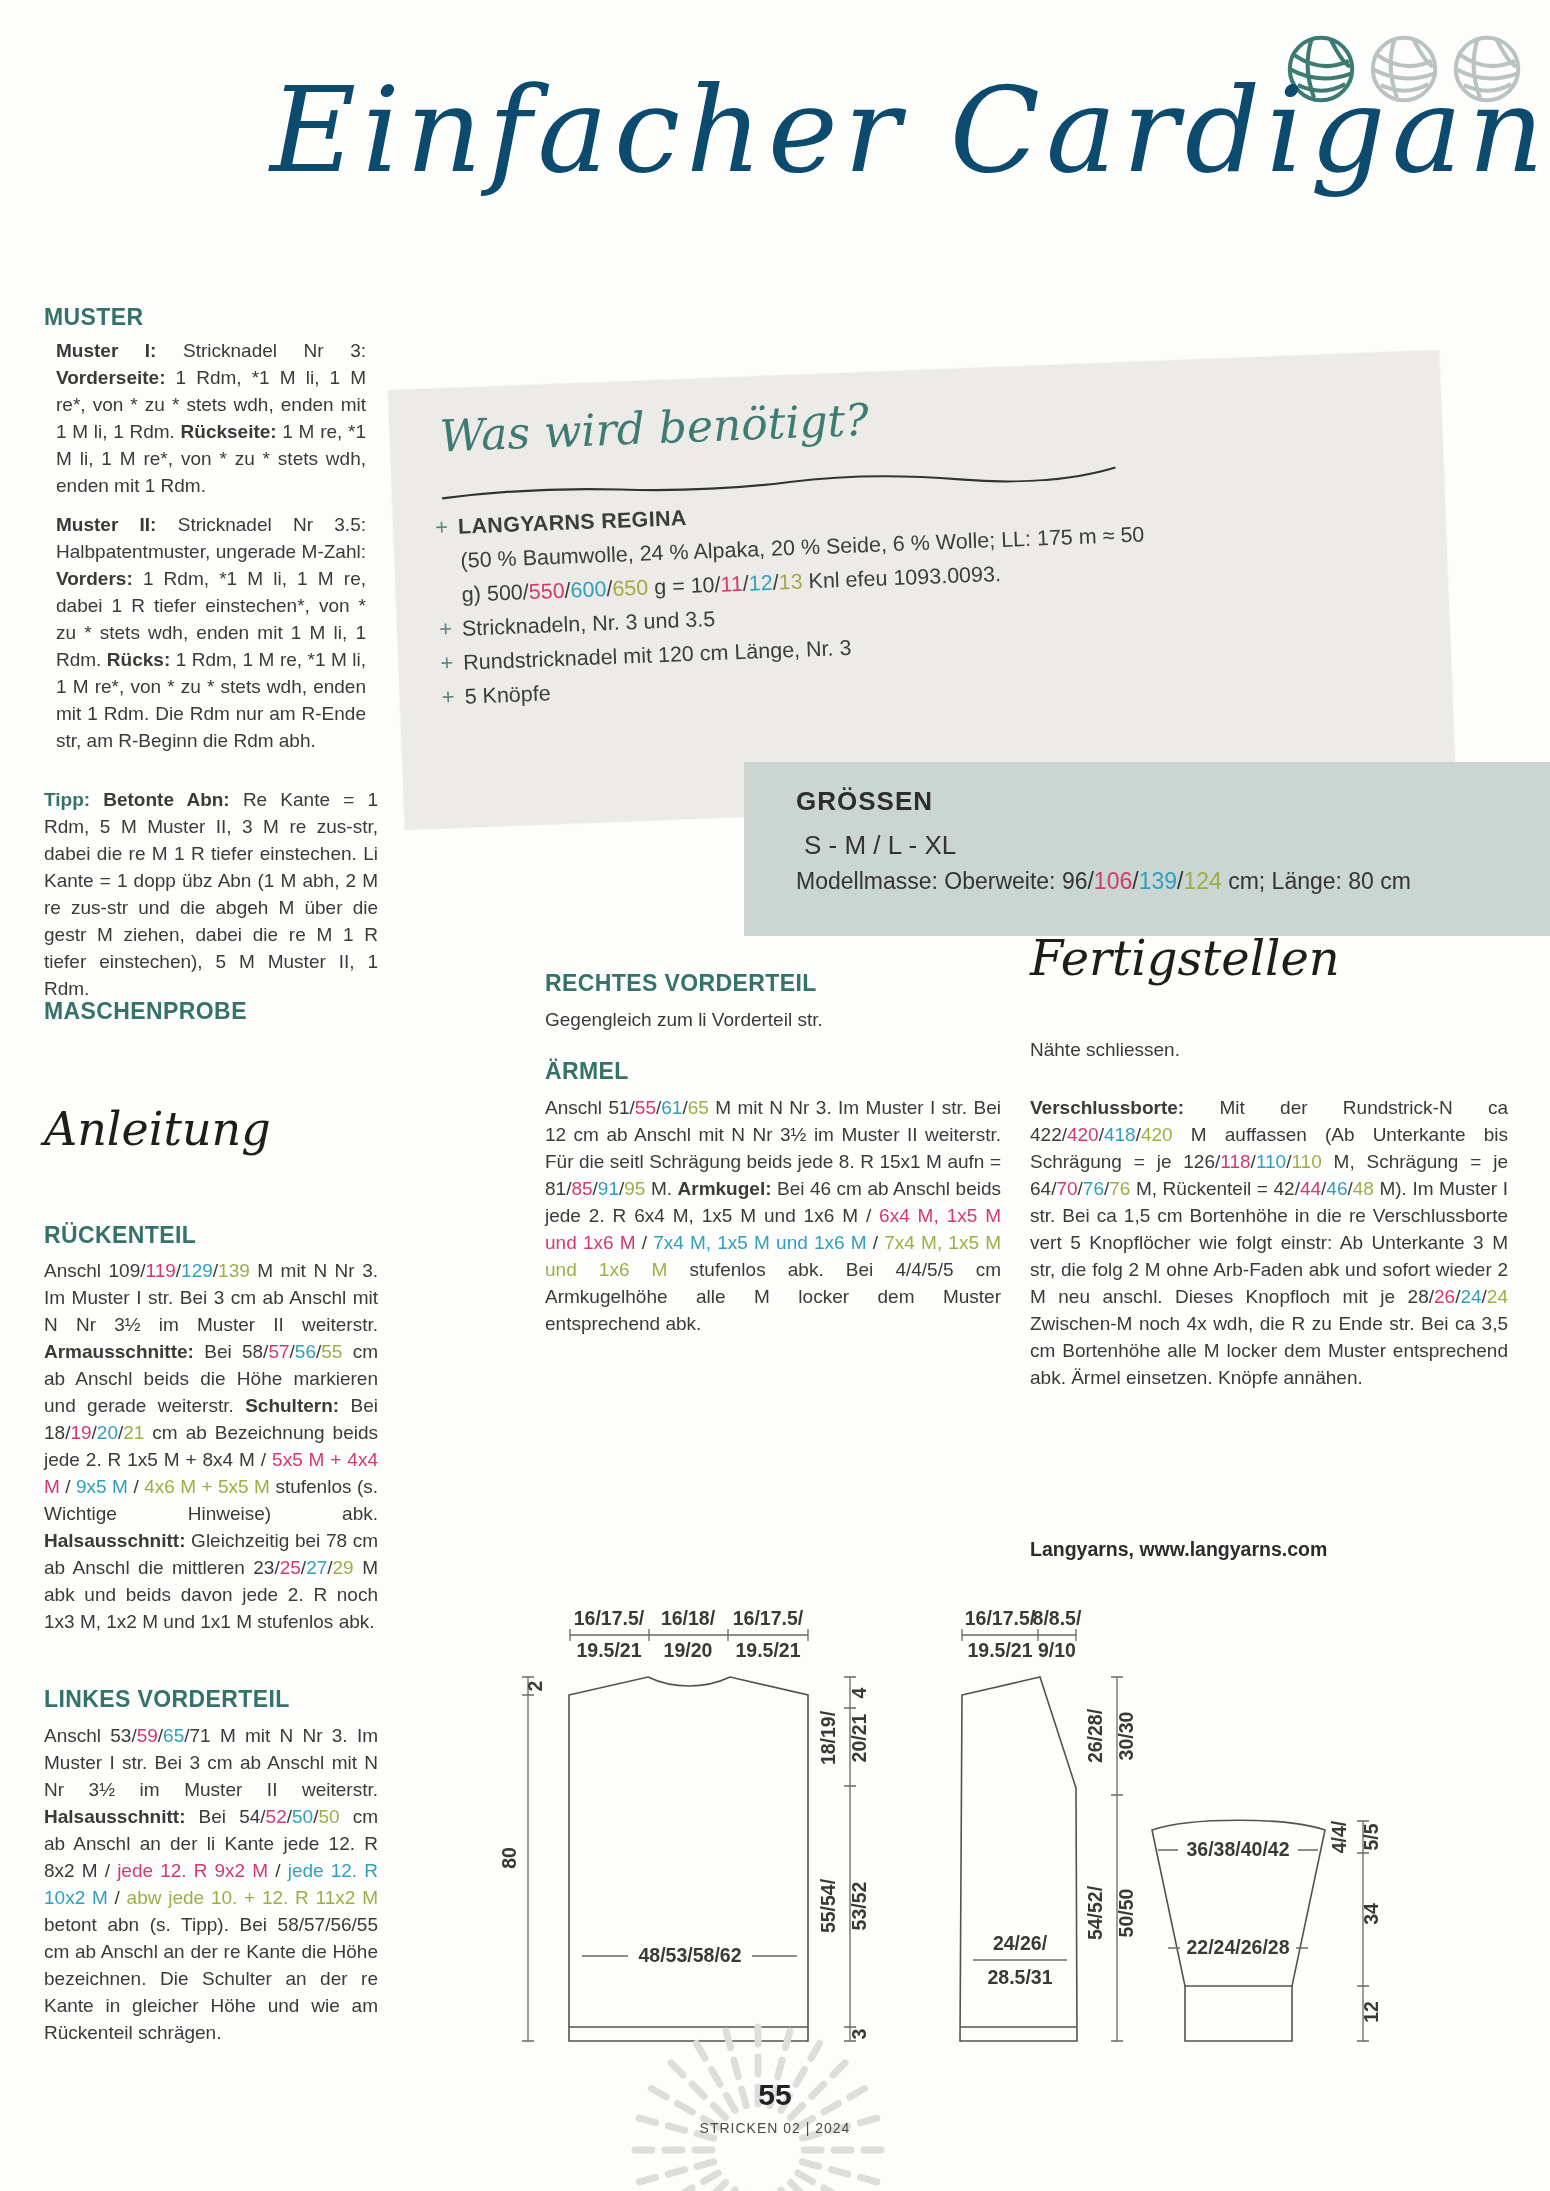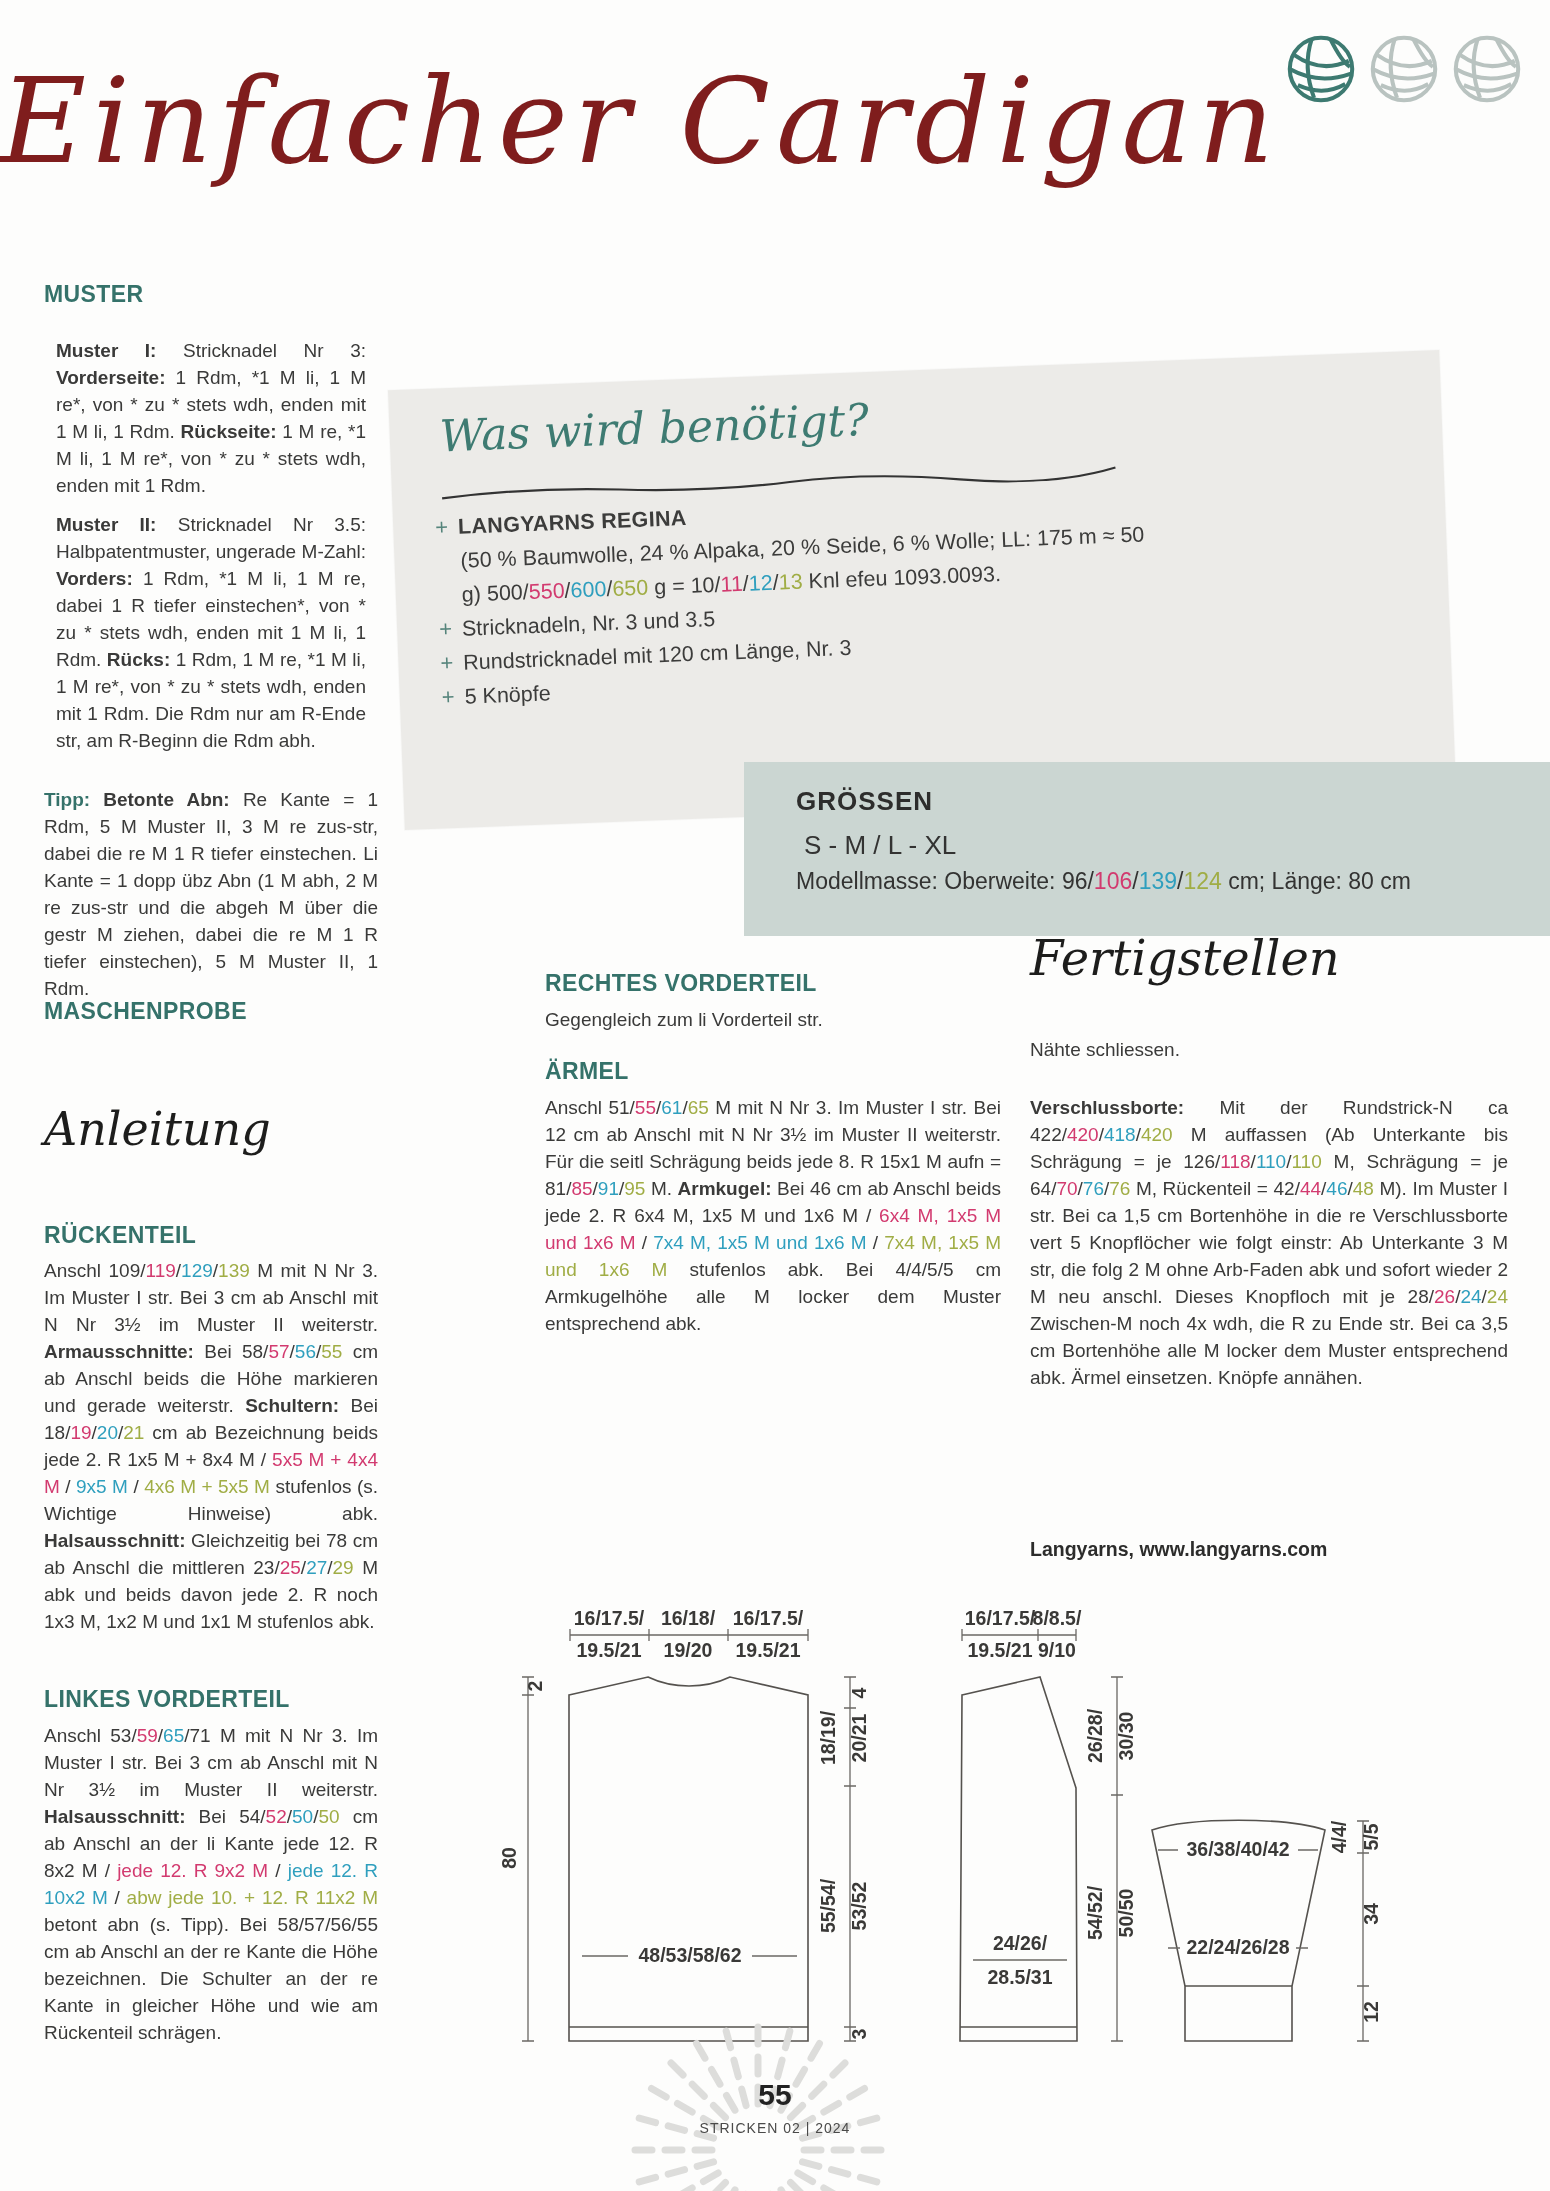--- a/index.html
+++ b/index.html
@@ -9,23 +9,23 @@
   html,body{margin:0;padding:0;background:#888;}
   .page{
     position:relative; width:1550px; height:2191px; margin:0 auto;
     background:#fdfdfc; overflow:hidden;
     font-family:"Liberation Sans",sans-serif; color:var(--ink);
   }
   .abs{position:absolute;}
   .b{font-weight:700;}
   .c-pink{color:var(--pink);} .c-blue{color:var(--blue);} .c-olive{color:var(--olive);} .c-teal{color:var(--teal);font-weight:700;}
   .title{
-    left:0; top:52px; width:1550px; text-align:left; white-space:nowrap;
+    left:0; top:61px; width:1550px; text-align:right; white-space:nowrap;
     font-family:"DejaVu Serif",serif; font-style:italic; font-weight:400;
-    font-size:118px; letter-spacing:6px; color:#7f1d1d;
+    font-size:118px; letter-spacing:6px; color:#0c4a6e;
   }
   .yarnballs{top:32px; right:26px; display:flex; gap:9px;}
   .yarnballs svg{width:74px;height:74px;}
   .h{font-weight:700; color:var(--teal); font-size:23px; letter-spacing:.4px;}
   .p{font-size:19px; line-height:27px; text-align:justify; }
   .p p{margin:12px;}
   .colL{left:44px; width:334px;}
   .colM{left:545px; width:456px;}
   .colR{left:1030px; width:478px;}
   .script{font-family:"DejaVu Serif",serif; font-style:italic; color:#1d1d1c;}
@@ -128,21 +128,21 @@
       </div>
     </div>
   </div>
 
   <div class="abs groessen">
     <div class="gh">GRÖSSEN</div>
     <div class="gs">S - M / L - XL</div>
     <div class="gm"><span>Modellmasse: Oberweite: 96/</span><span class="c-pink">106</span><span>/</span><span class="c-blue">139</span><span>/</span><span class="c-olive">124</span><span> cm; Länge: 80 cm</span></div>
   </div>
 
-  <div class="abs colL h" style="top:281px">MUSTER</div>
+  <div class="abs colL h" style="top:304px">MUSTER</div>
   <div class="abs colL p" style="top:325px">
     <p><span class="b">Muster I: </span><span>Stricknadel Nr 3: </span><span class="b">Vorderseite: </span><span>1 Rdm, *1 M li, 1 M re*, von * zu * stets wdh, enden mit 1 M li, 1 Rdm. </span><span class="b">Rückseite: </span><span>1 M re, *1 M li, 1 M re*, von * zu * stets wdh, enden mit 1 Rdm.</span></p>
     <p><span class="b">Muster II: </span><span>Stricknadel Nr 3.5: Halbpatentmuster, ungerade M-Zahl: </span><span class="b">Vorders: </span><span>1 Rdm, *1 M li, 1 M re, dabei 1 R tiefer einstechen*, von * zu * stets wdh, enden mit 1 M li, 1 Rdm. </span><span class="b">Rücks: </span><span>1 Rdm, 1 M re, *1 M li, 1 M re*, von * zu * stets wdh, enden mit 1 Rdm. Die Rdm nur am R-Ende str, am R-Beginn die Rdm abh.</span></p>
   </div>
   <div class="abs colL p" style="top:786px"><span class="c-teal">Tipp: </span><span class="b">Betonte Abn: </span><span>Re Kante = 1 Rdm, 5 M Muster II, 3 M re zus-str, dabei die re M 1 R tiefer einstechen. Li Kante = 1 dopp übz Abn (1 M abh, 2 M re zus-str und die abgeh M über die gestr M ziehen, dabei die re M 1 R tiefer einstechen), 5 M Muster II, 1 Rdm.</span></div>
   <div class="abs colL h" style="top:998px">MASCHENPROBE</div>
   <div class="abs colL script" id="anleitung" style="top:1102px">Anleitung</div>
   <div class="abs colL h" style="top:1222px">RÜCKENTEIL</div>
   <div class="abs colL p" style="top:1257px"><span>Anschl 109/</span><span class="c-pink">119</span><span>/</span><span class="c-blue">129</span><span>/</span><span class="c-olive">139</span><span> M mit N Nr 3. Im Muster I str. Bei 3 cm ab Anschl mit N Nr 3½ im Muster II weiterstr. </span><span class="b">Armausschnitte: </span><span>Bei 58/</span><span class="c-pink">57</span><span>/</span><span class="c-blue">56</span><span>/</span><span class="c-olive">55</span><span> cm ab Anschl beids die Höhe markieren und gerade weiterstr. </span><span class="b">Schultern: </span><span>Bei 18/</span><span class="c-pink">19</span><span>/</span><span class="c-blue">20</span><span>/</span><span class="c-olive">21</span><span> cm ab Bezeichnung beids jede 2. R 1x5 M + 8x4 M / </span><span class="c-pink">5x5 M + 4x4 M</span><span> / </span><span class="c-blue">9x5 M</span><span> / </span><span class="c-olive">4x6 M + 5x5 M</span><span> stufenlos (s. Wichtige Hinweise) abk. </span><span class="b">Halsausschnitt: </span><span>Gleichzeitig bei 78 cm ab Anschl die mittleren 23/</span><span class="c-pink">25</span><span>/</span><span class="c-blue">27</span><span>/</span><span class="c-olive">29</span><span> M abk und beids davon jede 2. R noch 1x3 M, 1x2 M und 1x1 M stufenlos abk.</span></div>
   <div class="abs colL h" style="top:1686px">LINKES VORDERTEIL</div>

